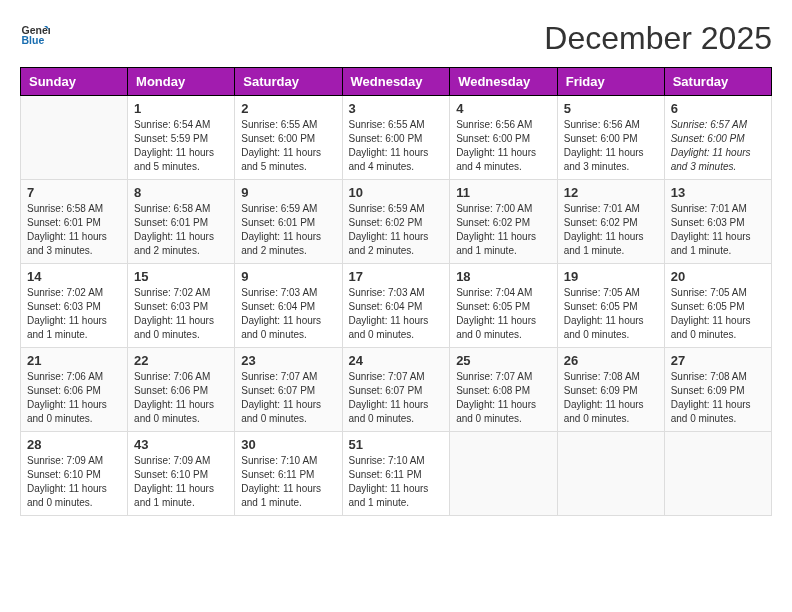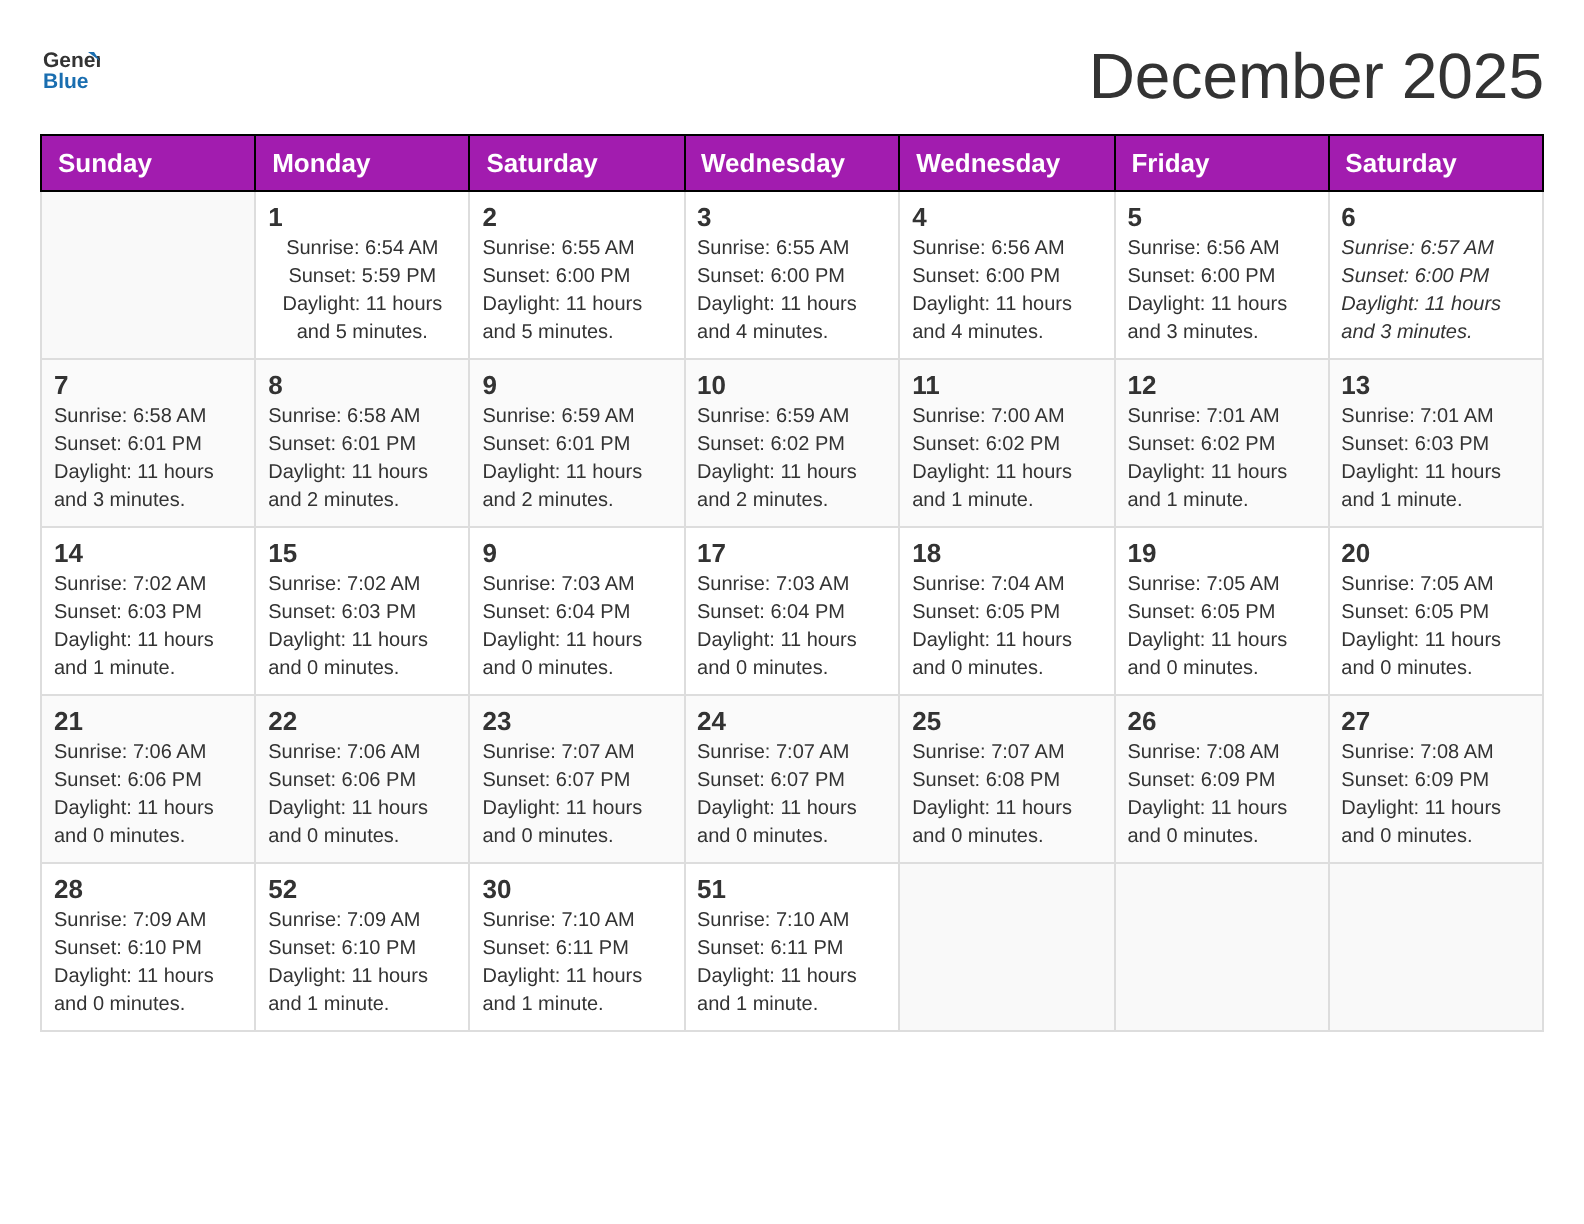--- a/index.html
+++ b/index.html
@@ -104,21 +104,21 @@
       <th>Wednesday</th>
       <th>Friday</th>
       <th>Saturday</th>
     </tr>
   </thead>
   <tbody id="calendar-body">
   <tr>
         <td class="empty"></td>
         <td>
           <span class="day-number">1</span>
-          <div class="day-info" style="white-space: pre-line; text-align: center;">Sunrise: 6:54 AM
+          <div class="day-info" style="white-space: pre-line;">Sunrise: 6:54 AM
 Sunset: 5:59 PM
 Daylight: 11 hours
 and 5 minutes.</div>
         </td>
         <td>
           <span class="day-number">2</span>
           <div class="day-info" style="white-space: pre-line;">Sunrise: 6:55 AM
 Sunset: 6:00 PM
 Daylight: 11 hours
 and 5 minutes.</div>
@@ -307,21 +307,21 @@
       </tr>
       <tr>
         <td>
           <span class="day-number">28</span>
           <div class="day-info" style="white-space: pre-line;">Sunrise: 7:09 AM
 Sunset: 6:10 PM
 Daylight: 11 hours
 and 0 minutes.</div>
         </td>
         <td>
-          <span class="day-number">52</span>
+          <span class="day-number">43</span>
           <div class="day-info" style="white-space: pre-line;">Sunrise: 7:09 AM
 Sunset: 6:10 PM
 Daylight: 11 hours
 and 1 minute.</div>
         </td>
         <td>
           <span class="day-number">30</span>
           <div class="day-info" style="white-space: pre-line;">Sunrise: 7:10 AM
 Sunset: 6:11 PM
 Daylight: 11 hours

